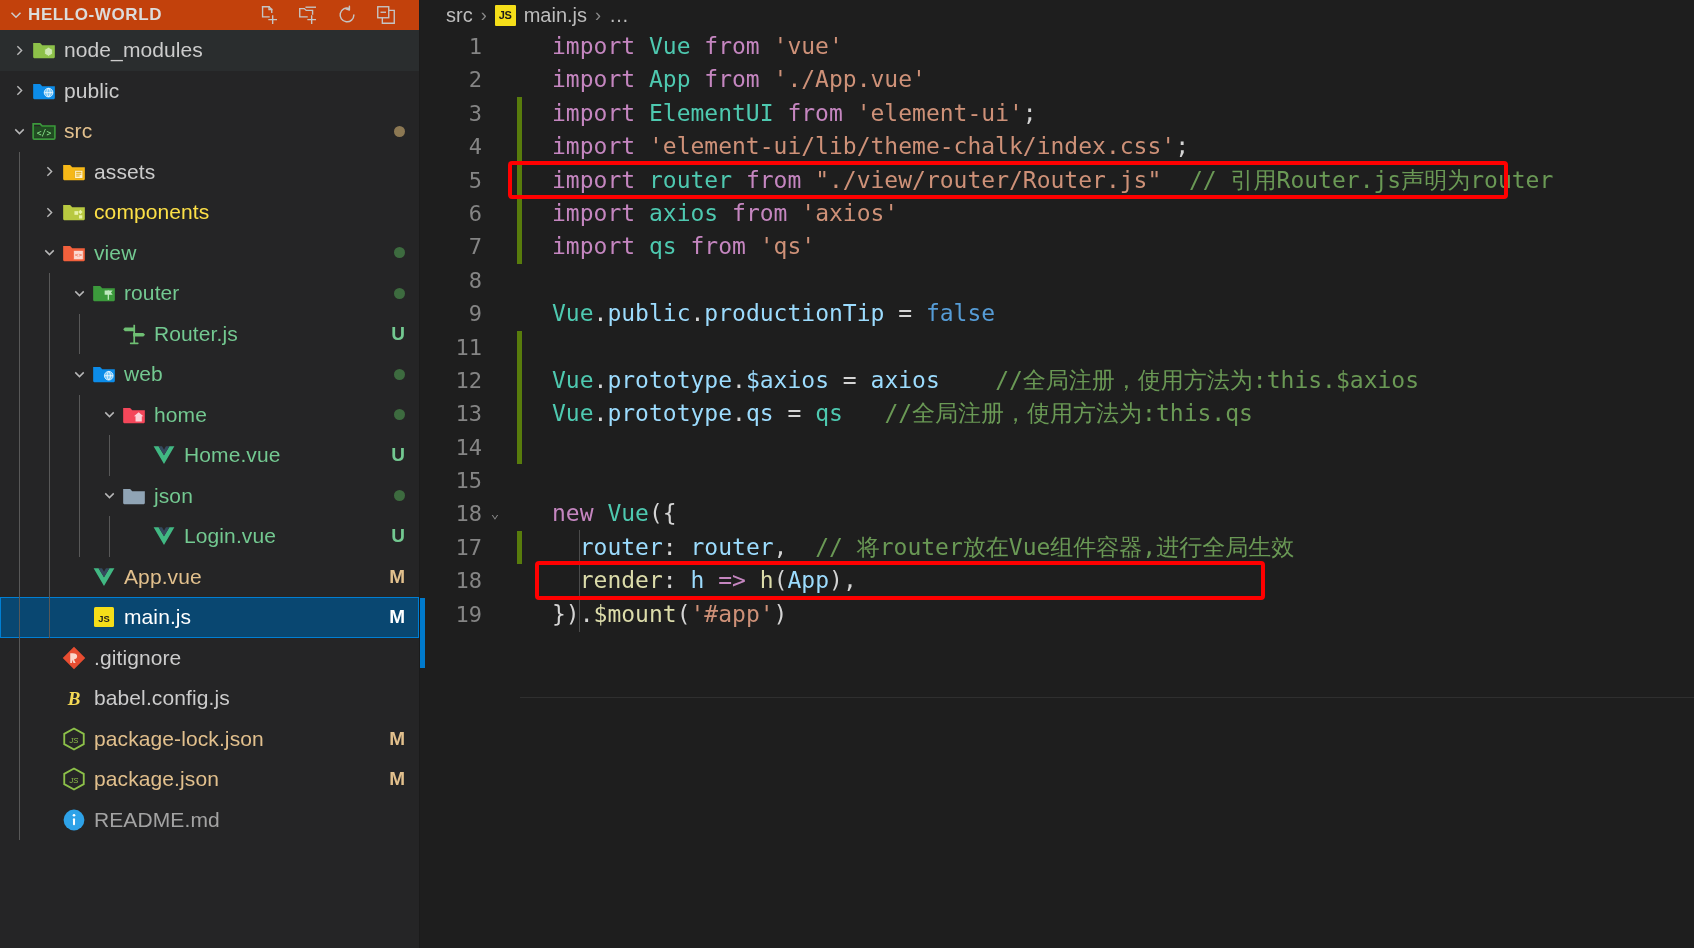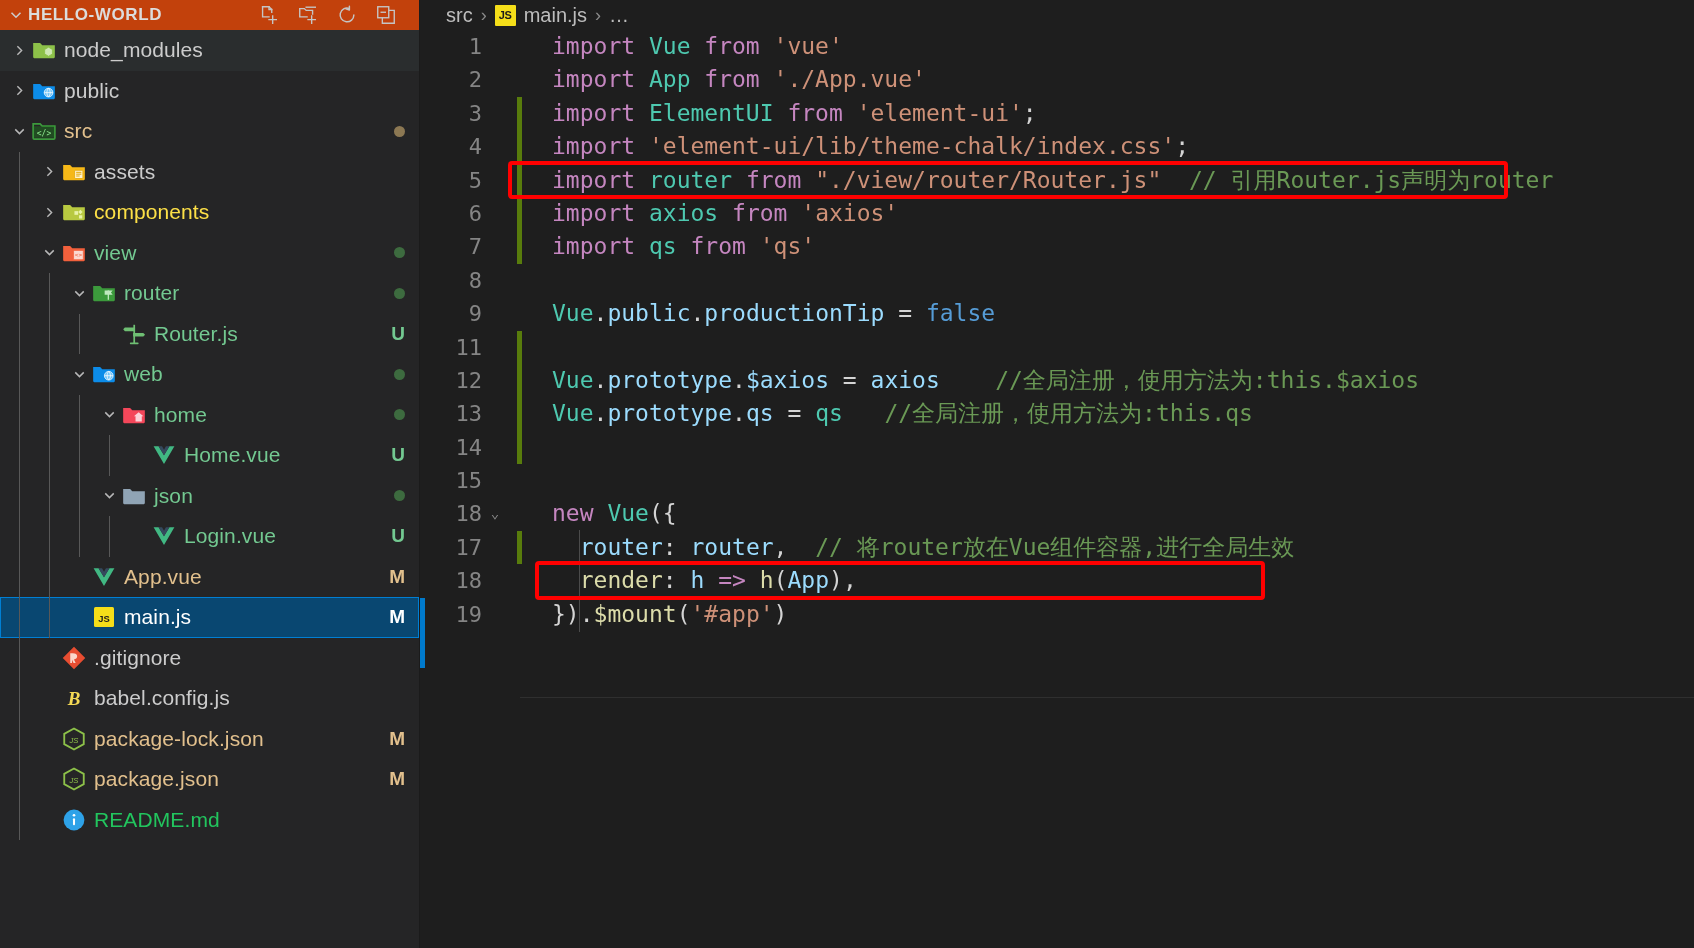--- a/index.html
+++ b/index.html
@@ -597,21 +597,21 @@
           <div class="indent-guide" style="left: 19px;"></div>
           <div style="flex: 0 0 38px;"></div>
           <div class="twisty"></div>
           <div class="ficon">
             <svg width="26" height="26" viewBox="0 0 24 24">
               <circle cx="12" cy="12" r="9.6" fill="#2EA2E8"></circle>
               <rect x="11.05" y="10.4" width="1.9" height="6.4" rx="0.9" fill="#fff"></rect>
               <circle cx="12" cy="7.6" r="1.25" fill="#fff"></circle>
             </svg>
           </div>
-          <div class="flabel" style="color: #22c55e; text-align: center;">README.md</div>
+          <div class="flabel" style="color: #a3a3a3; text-align: center;">README.md</div>
         </div>
       </div>
   </div>
 
   <div id="editor-area">
 
     <div id="breadcrumb">
       <span class="bc-item">src</span>
       <span class="bc-sep">›</span>
       <span class="js-badge">JS</span>

